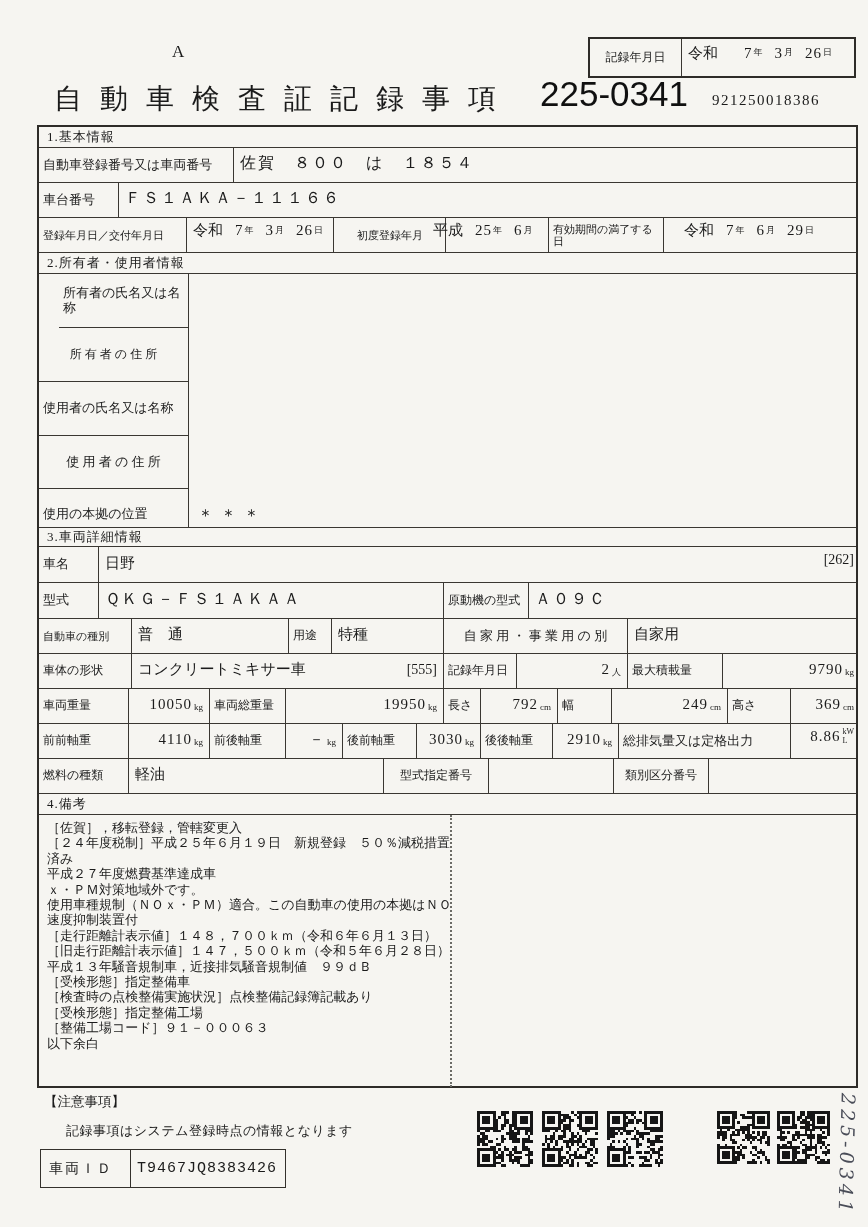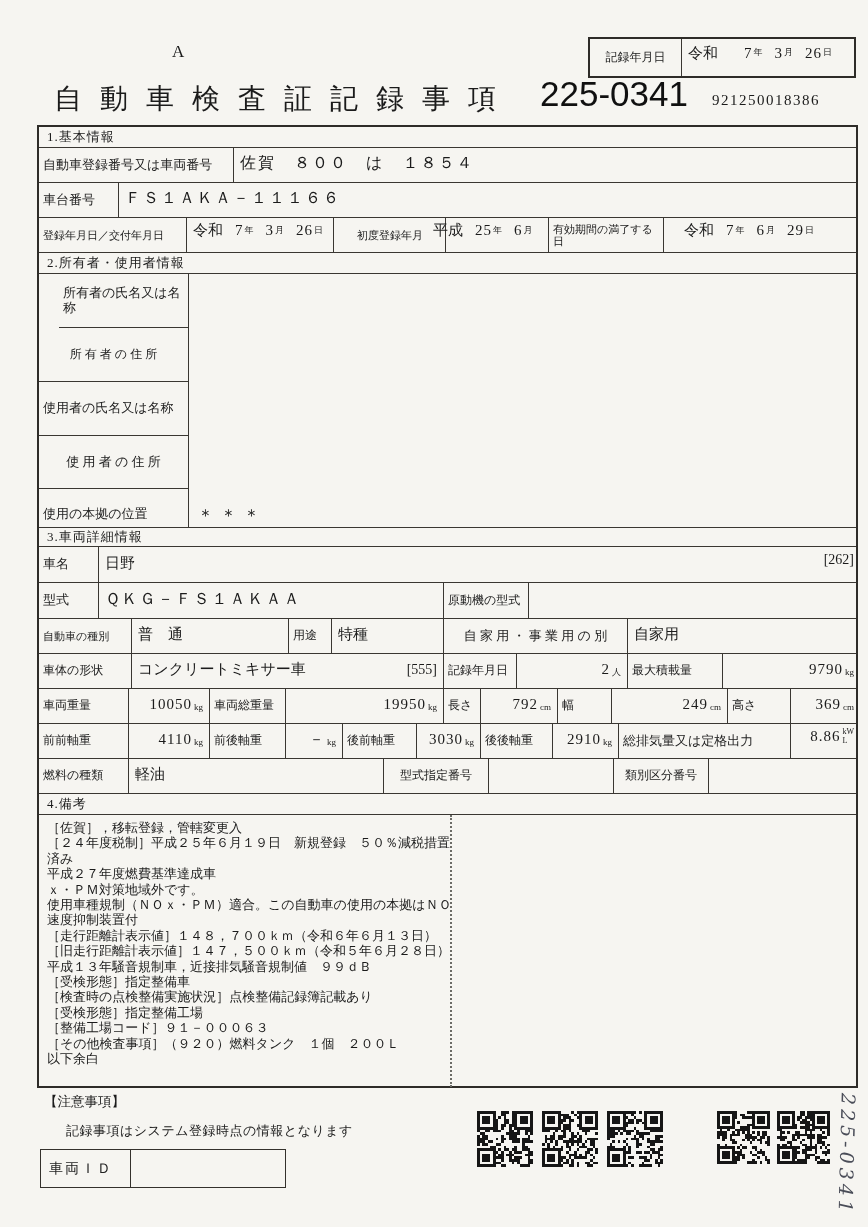--- a/index.html
+++ b/index.html
@@ -117,20 +117,21 @@
     <div class="abs bb" style="left:0;top:420px;width:100%;height:36px;">
       <div class="abs lab br" style="left:0;top:0;width:60px;height:100%;font-size:13px;">車名</div>
       <div class="abs val" style="left:60px;top:0;width:640px;height:100%;">日野</div>
       <div class="abs val right" style="left:700px;top:0;width:121px;height:100%;align-items:center;font-size:14px;">[262]</div>
     </div>
 
     <div class="abs bb" style="left:0;top:456px;width:100%;height:36px;">
       <div class="abs lab br" style="left:0;top:0;width:60px;height:100%;font-size:13px;">型式</div>
       <div class="abs val br" style="left:60px;top:0;width:345px;height:100%;font-size:16px;letter-spacing:2px;">ＱＫＧ－ＦＳ１ＡＫＡＡ</div>
       <div class="abs lab br" style="left:405px;top:0;width:85px;height:100%;">原動機の型式</div>
+      <div class="abs val" style="left:490px;top:0;width:331px;height:100%;font-size:16px;letter-spacing:2px;">Ａ０９Ｃ</div>
     </div>
 
     <div class="abs bb" style="left:0;top:492px;width:100%;height:35px;">
       <div class="abs lab sm br" style="left:0;top:0;width:93px;height:100%;">自動車の種別</div>
       <div class="abs val br" style="left:93px;top:0;width:157px;height:100%;">普　通</div>
       <div class="abs lab br" style="left:250px;top:0;width:43px;height:100%;">用途</div>
       <div class="abs val br" style="left:293px;top:0;width:112px;height:100%;">特種</div>
       <div class="abs val" style="left:589px;top:0;width:232px;height:100%;">自家用</div>
       <div class="abs lab br" style="left:405px;top:0;width:184px;height:100%;font-size:13px;justify-content:center;">自 家 用 ・ 事 業 用 の 別</div>
     </div>
@@ -233,21 +234,20 @@
           <div class="remark-line">ｘ・ＰＭ対策地域外です。</div>
           <div class="remark-line">使用車種規制（ＮＯｘ・ＰＭ）適合。この自動車の使用の本拠はＮＯ</div>
           <div class="remark-line">速度抑制装置付</div>
           <div class="remark-line">［走行距離計表示値］１４８，７００ｋｍ（令和６年６月１３日）</div>
           <div class="remark-line">［旧走行距離計表示値］１４７，５００ｋｍ（令和５年６月２８日）</div>
           <div class="remark-line">平成１３年騒音規制車，近接排気騒音規制値　９９ｄＢ</div>
           <div class="remark-line">［受検形態］指定整備車</div>
           <div class="remark-line">［検査時の点検整備実施状況］点検整備記録簿記載あり</div>
           <div class="remark-line">［受検形態］指定整備工場</div>
           <div class="remark-line">［整備工場コード］９１－０００６３</div>
-          <div class="remark-line">［その他検査事項］（９２０）燃料タンク　１個　２００Ｌ</div>
           <div class="remark-line">以下余白</div>
         </div>
     </div>
 
   </div>
 
   <div class="abs" style="left:44px;top:1093px;font-size:13.5px;">【注意事項】</div>
   <div class="abs" style="left:66px;top:1122px;font-size:13px;letter-spacing:0.5px;">記録事項はシステム登録時点の情報となります</div>
 
   <div class="abs" style="left:477px;top:1111px;display:flex;gap:9px;">
@@ -999,15 +999,16 @@
           <rect x="19" y="20" width="1" height="1" fill="#161616"></rect>
           <rect x="20" y="20" width="1" height="1" fill="#161616"></rect>
         </svg>
       </div>
   </div>
 
   <div class="abs" style="left:836px;top:1093px;height:132px;writing-mode:vertical-rl;font-size:19px;font-style:italic;letter-spacing:4px;color:#4a4d58;transform:rotate(1.5deg);font-family:'DejaVu Serif',serif;">225-0341</div>
 
   <div class="abs" style="left:40px;top:1149px;width:246px;height:39px;border:1.8px solid #34312c;">
     <div class="abs lab" style="left:0;top:0;width:90px;height:100%;font-size:14px;letter-spacing:2px;border-right:1.5px solid #34312c;padding-left:8px;">車両ＩＤ</div>
+    <div class="abs val" style="left:90px;top:0;width:156px;height:100%;font-size:15px;letter-spacing:1px;font-family:'Liberation Mono','DejaVu Sans Mono',monospace;">T9467JQ8383426</div>
   </div>
 
 </div>
 
 </body></html>

